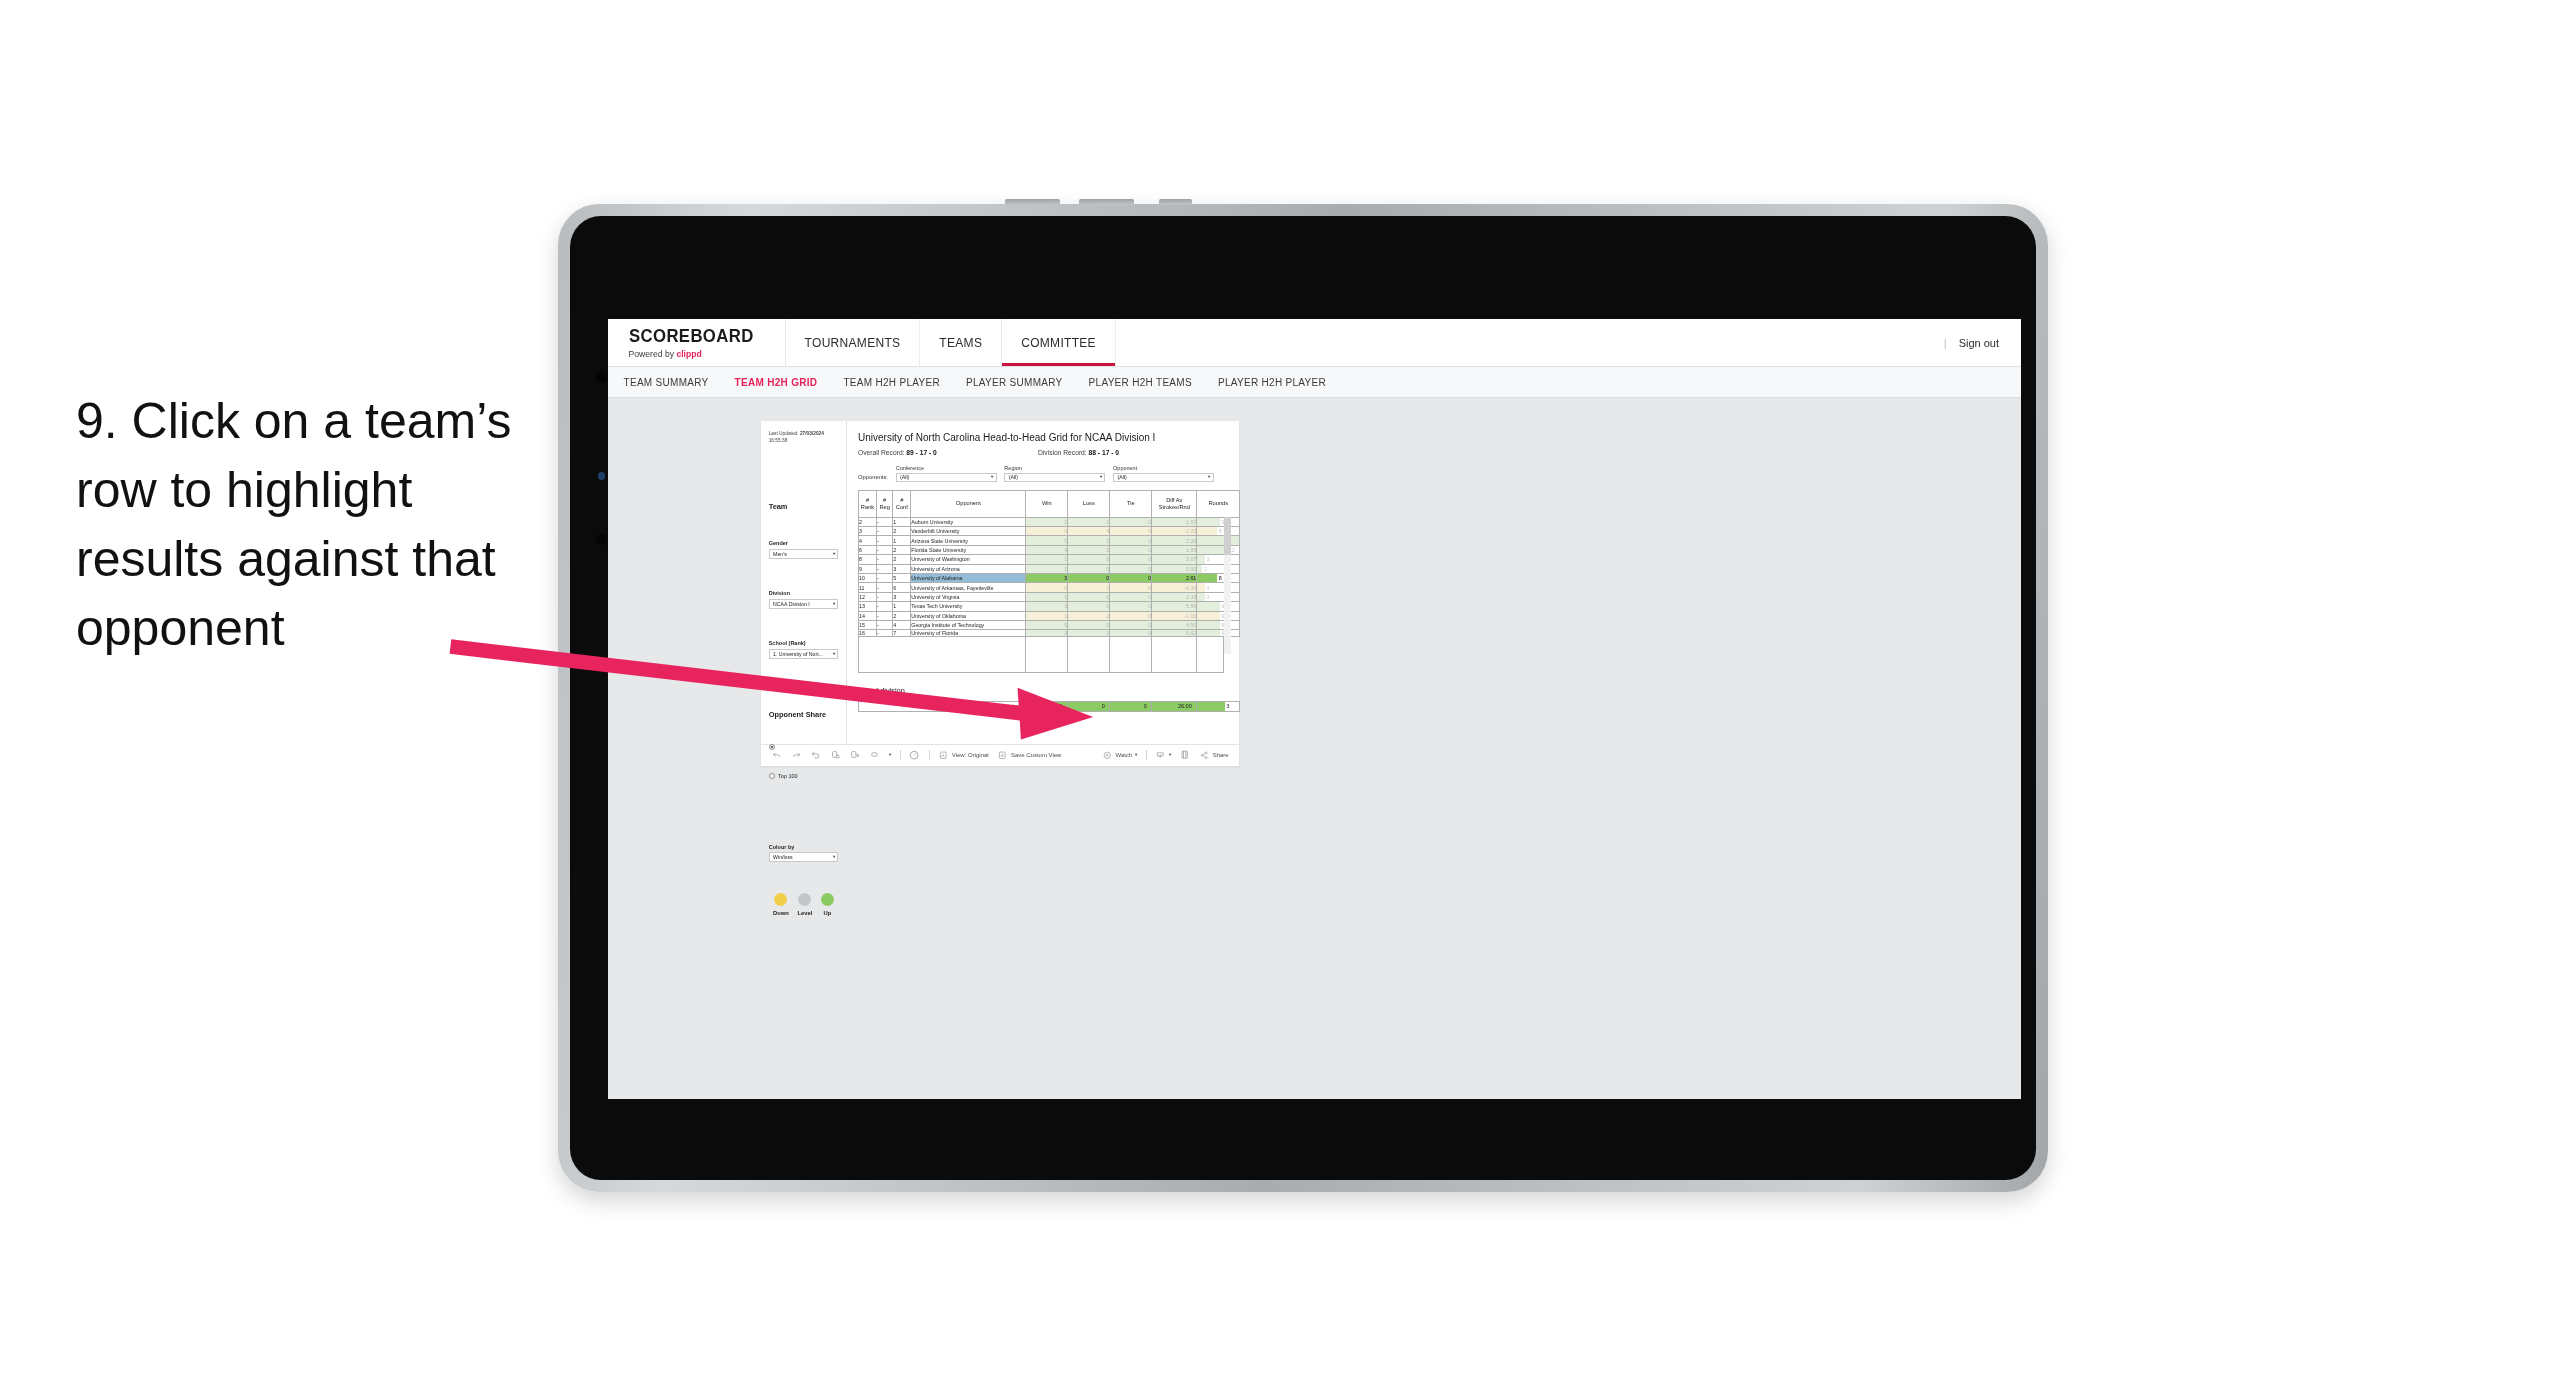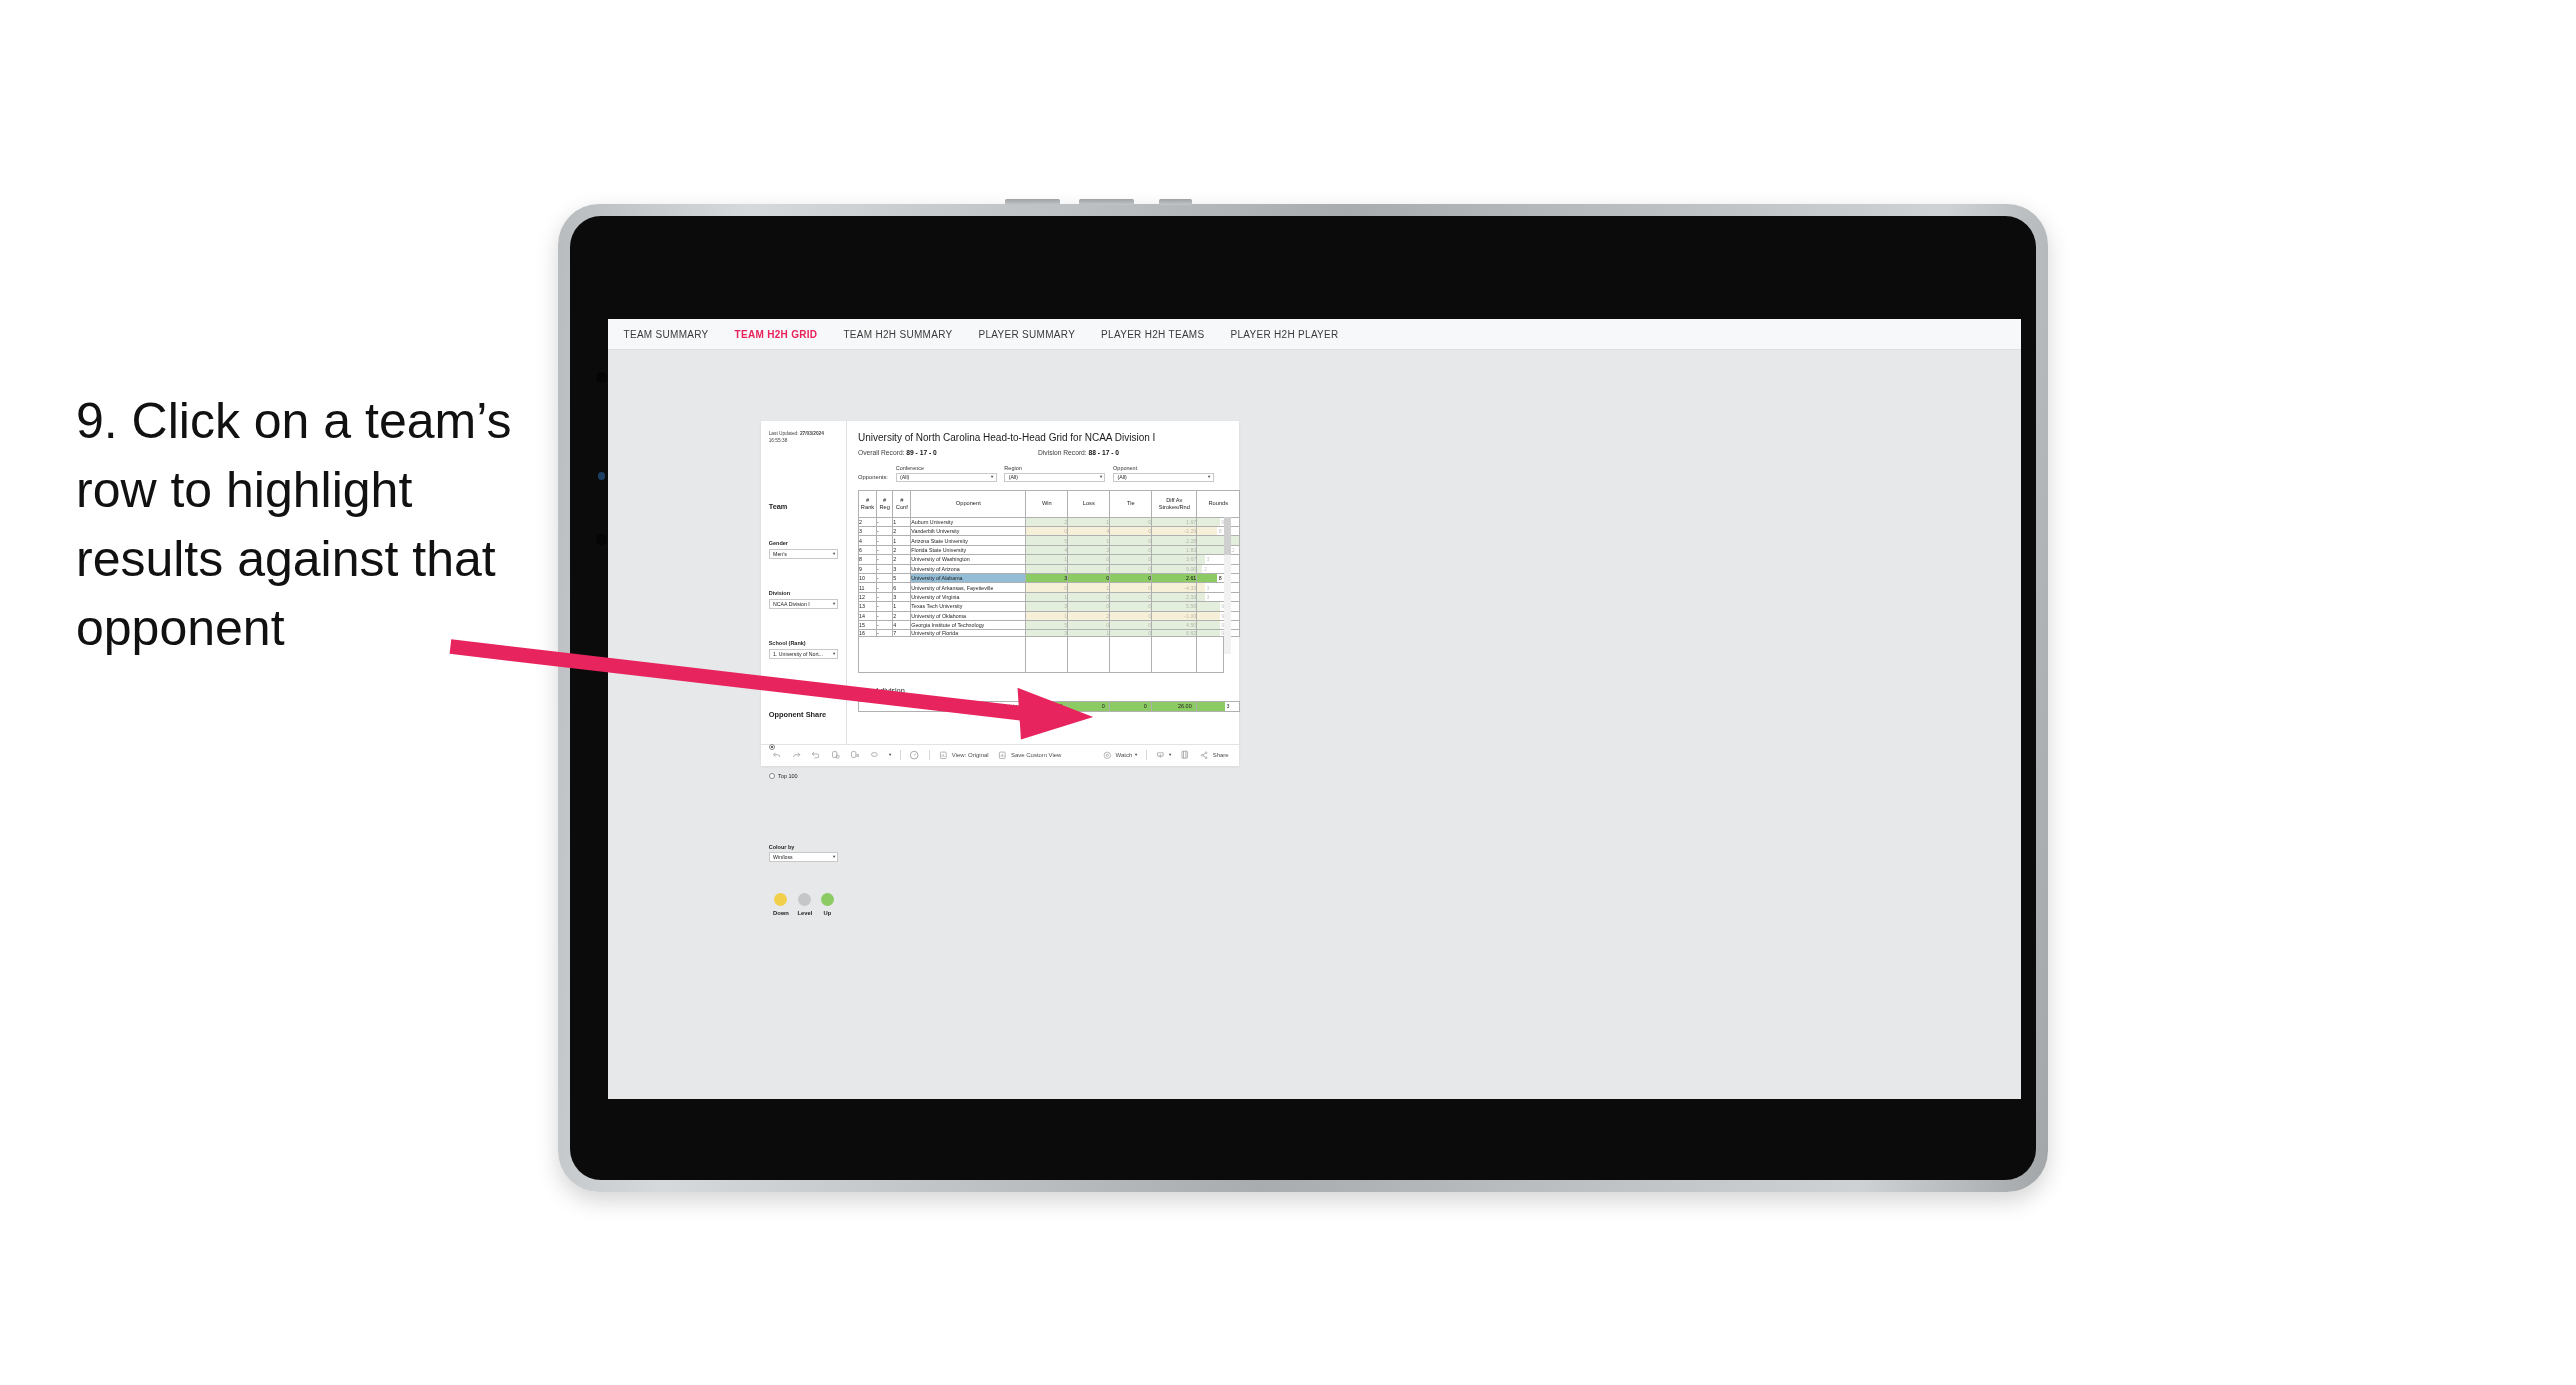--- a/index.html
+++ b/index.html
@@ -429,25 +429,39 @@
   <div class="frame-btn" style="left:521px; top:-5.2px; width:55px; height:6px;"></div>
   <div class="frame-btn" style="left:601px; top:-5.2px; width:33px; height:6px;"></div>
 
   <div id="tablet-screen-outer">
     <div class="bezel-dot bezel-cam" style="top:156px;"></div>
     <div class="bezel-dot bezel-led" style="top:256px;"></div>
     <div class="bezel-dot bezel-cam" style="top:318px;"></div>
 
     <div id="page">
 
+      <div id="topbar">
+        <div id="brand">
+          <div id="brand-title">SCOREBOARD</div>
+          <div id="brand-sub"><span>Powered by </span><span class="clippd">clippd</span></div>
+        </div>
+        <div class="topnav-item">TOURNAMENTS</div>
+        <div class="topnav-item">TEAMS</div>
+        <div class="topnav-item active">COMMITTEE</div>
+        <div class="topnav-item" id="topnav-spacer"></div>
+        <div id="signout">
+          <span class="divider">|</span>
+          <span>Sign out</span>
+        </div>
+      </div>
 
       <div id="subnav">
         <div class="subnav-item">TEAM SUMMARY</div>
         <div class="subnav-item active">TEAM H2H GRID</div>
-        <div class="subnav-item">TEAM H2H SUMMARY</div>
+        <div class="subnav-item">TEAM H2H PLAYER</div>
         <div class="subnav-item">PLAYER SUMMARY</div>
         <div class="subnav-item">PLAYER H2H TEAMS</div>
         <div class="subnav-item">PLAYER H2H PLAYER</div>
       </div>
 
       <div id="canvas">
         <div id="viz">
           <div id="viz-body">
 
             <div id="sidebar">

